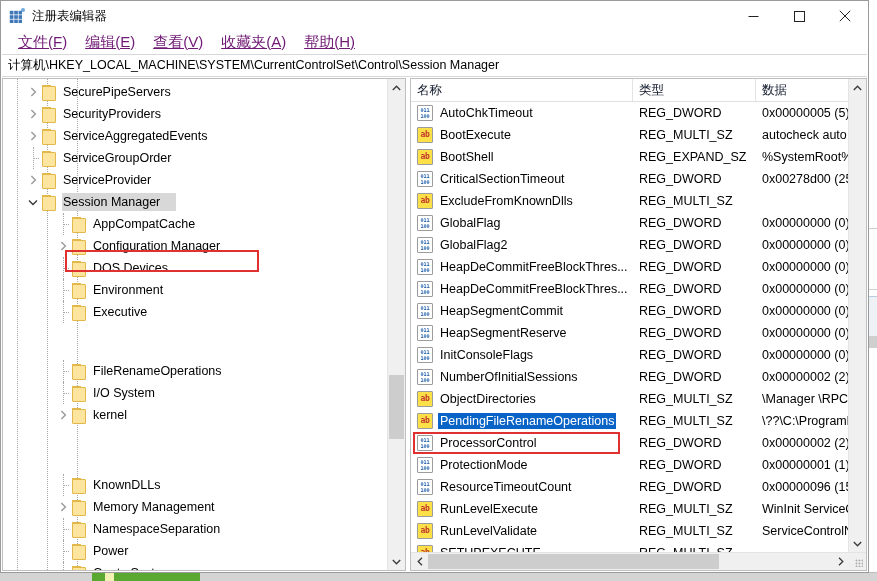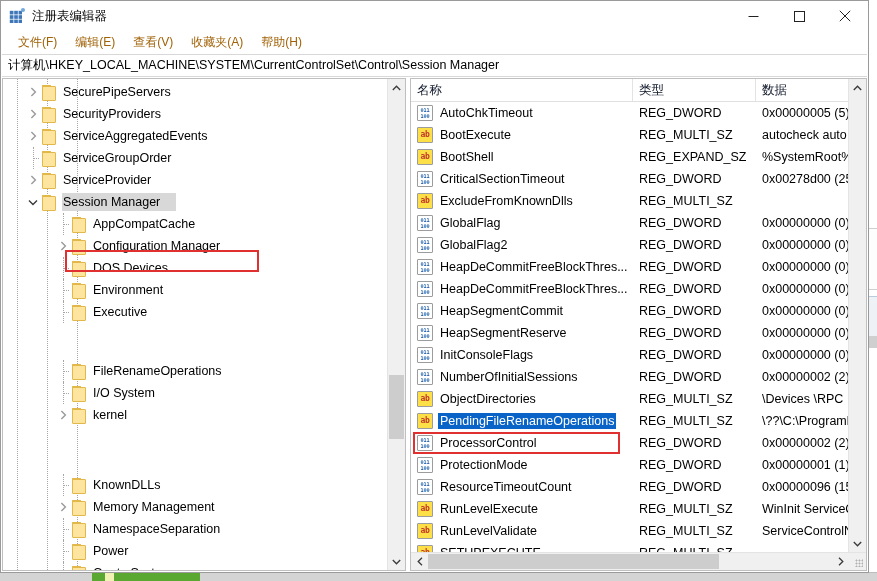--- a/index.html
+++ b/index.html
@@ -177,24 +177,25 @@
   #menu-bar {
     height: 23px;
     display: flex;
     align-items: center;
     padding-left: 8px;
     gap: 0px;
     flex: 0 0 auto;
     background: #ffffff;
   }
   .menu-item {
-    font-size: 12px;
-    color: #a16207;
+    font-size: 15px;
+    color: #701a75;
     padding: 2px 9px 3px 9px;
     white-space: nowrap;
+    text-decoration: underline;
   }
 
   
   #address-bar {
     height: 21px;
     margin: 0 1px 0 1px;
     border-top: 1px solid #d8d8d8;
     border-bottom: 1px solid #d8d8d8;
     background: #ffffff;
     display: flex;
@@ -1028,21 +1029,21 @@
                   <div class="lr-data">0x00000002 (2)</div>
                 </div>
                 <div class="list-row">
                   <div class="lr-name">
                     <div class="val-icon sz">
                       <div class="glyph">ab</div>
                     </div>
                     <div class="lr-nametext">ObjectDirectories</div>
                   </div>
                   <div class="lr-type">REG_MULTI_SZ</div>
-                  <div class="lr-data">\Devices \RPC</div>
+                  <div class="lr-data">\Manager \RPC</div>
                 </div>
                 <div class="list-row selected">
                   <div class="lr-name">
                     <div class="val-icon sz">
                       <div class="glyph">ab</div>
                     </div>
                     <div class="lr-nametext">PendingFileRenameOperations</div>
                   </div>
                   <div class="lr-type">REG_MULTI_SZ</div>
                   <div class="lr-data">\??\C:\Programl</div>

